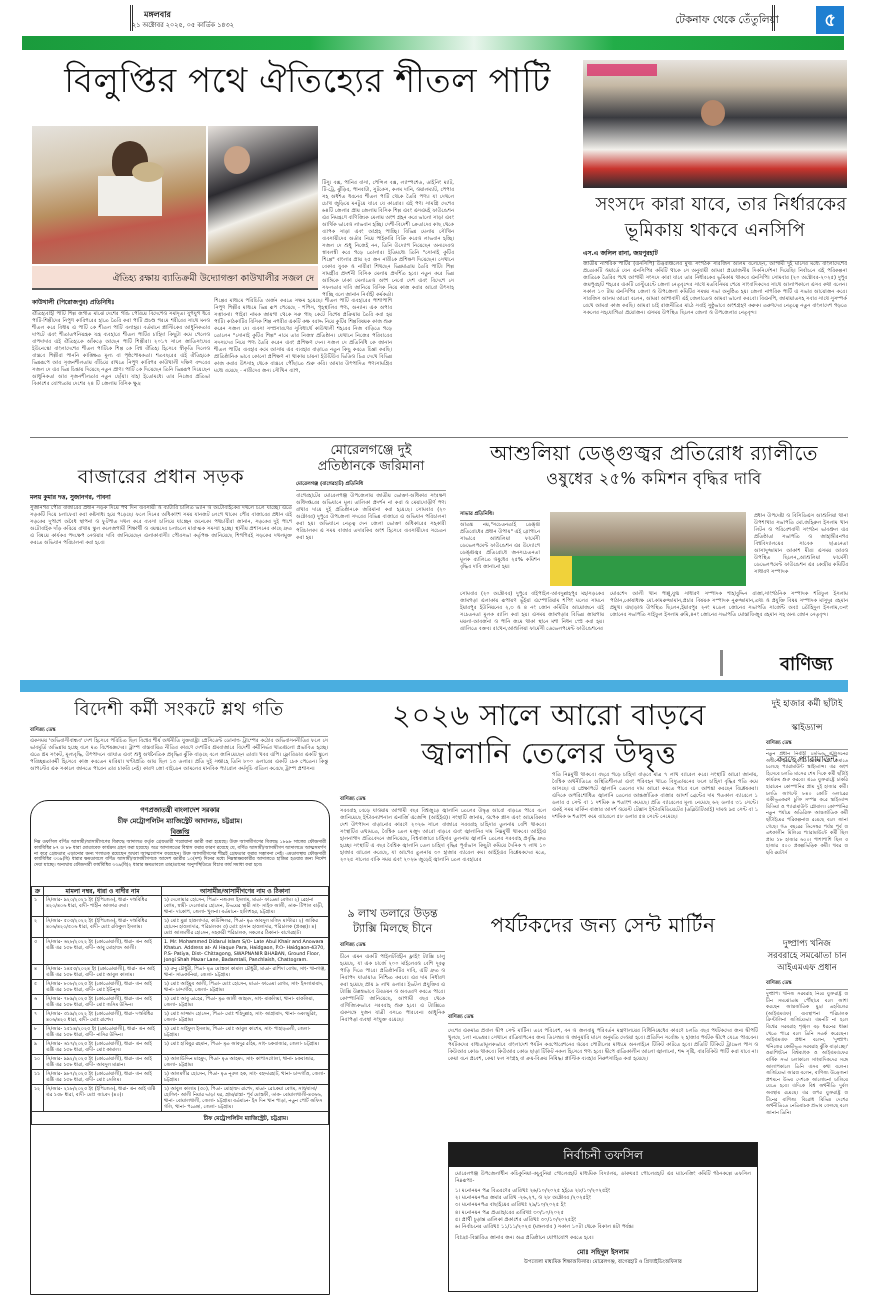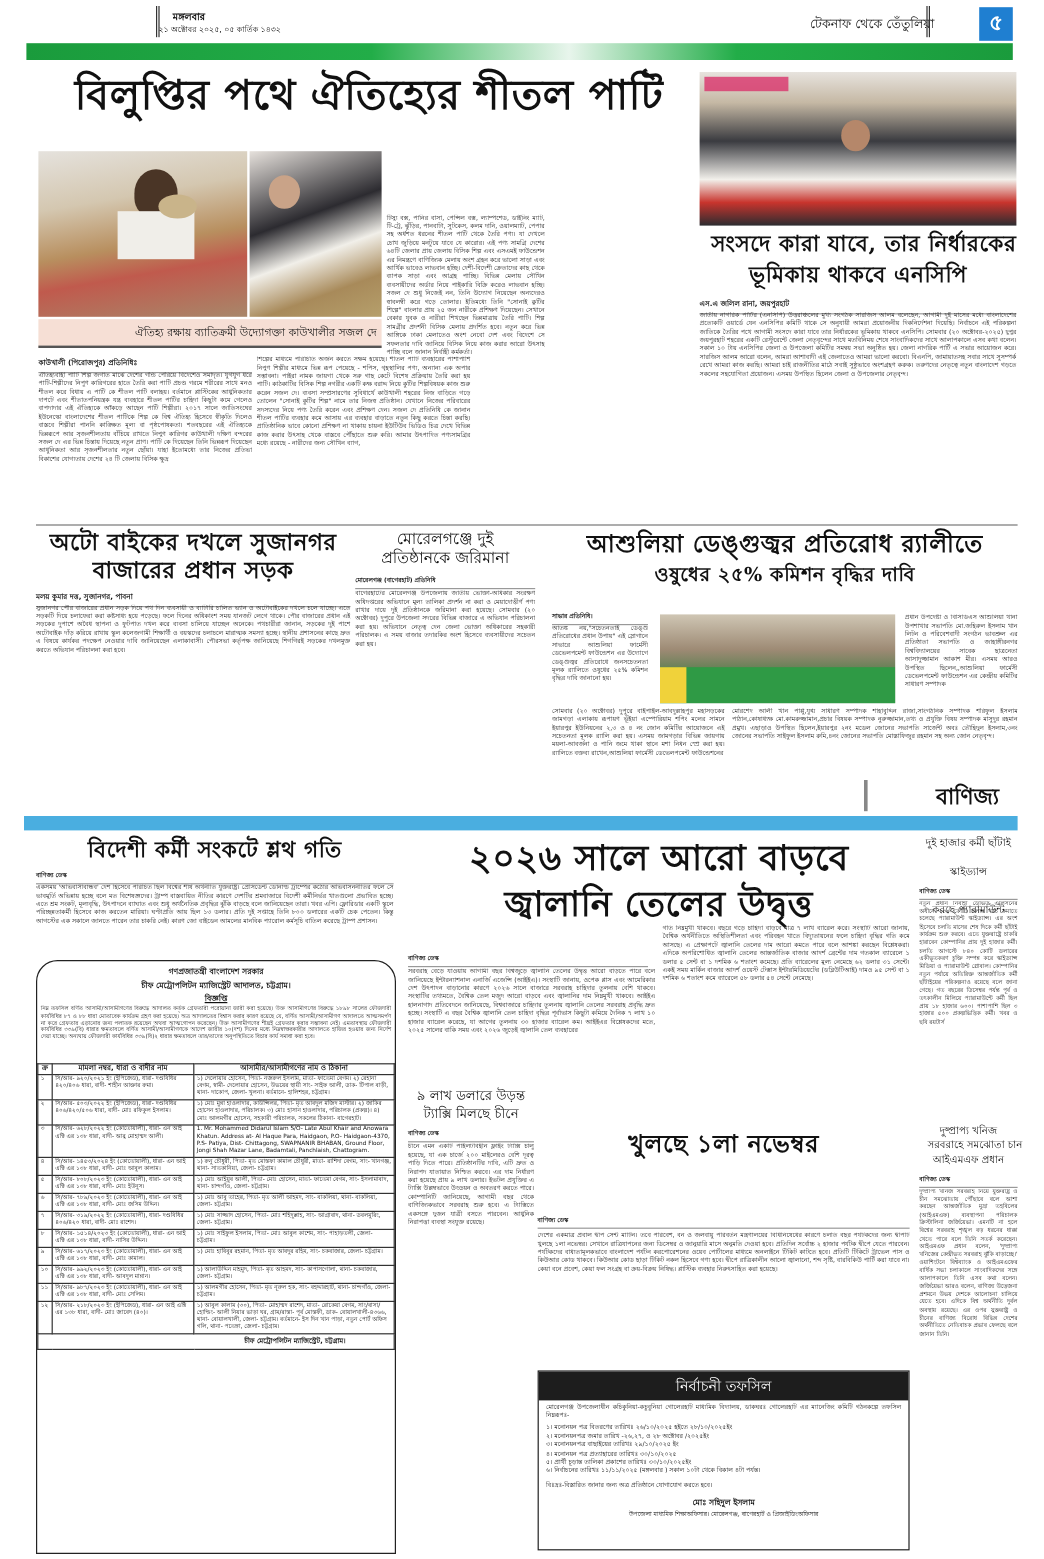--- a/index.html
+++ b/index.html
@@ -4,21 +4,21 @@
 <style>
   * { box-sizing: border-box; margin: 0; padding: 0; }
   body { width: 870px; height: 1299px; background: #fff; font-family: "DejaVu Sans", sans-serif; color: #111; overflow: hidden; position: relative; }
   .abs { position: absolute; }
   .serif { font-family: "DejaVu Serif", serif; }
   .txt { font-size: 5.2px; line-height: 7px; color: #222; text-align: justify; overflow: hidden; }
   .byline { font-size: 6px; font-weight: bold; border-bottom: 1px solid #999; padding-bottom: 2px; }
   .photo { background: linear-gradient(135deg,#8b7a63,#c9b79a 40%,#6d5f4c 70%,#a89477); overflow: hidden; }
   .photo.crowd { background: linear-gradient(160deg,#d9d4cc,#b8a99a 30%,#4c6b7a 55%,#e8e2d6 80%,#9aa4aa); }
   .photo.rally { background: linear-gradient(180deg,#cfc6b4 0%,#9d8a74 40%,#4f7d4a 70%,#2f8d3c 100%); }
-  .head-big { font-weight: bold; color: #111; letter-spacing: 0.5px; }
+  .head-big { font-weight: normal; color: #111; letter-spacing: 0.5px; }
   .rule { background: #777; }
   table.cases { border-collapse: collapse; width: 100%; font-size: 4.8px; line-height: 6px; }
   table.cases td, table.cases th { border: 1px solid #333; padding: 1px 2px; vertical-align: top; }
   table.cases th { font-size: 6px; font-weight: bold; }
 </style>
 </head>
 <body>
 
 <div class="abs" style="left:0;top:0;width:870px;height:50px;">
 
@@ -64,21 +64,20 @@
   </div>
   <div class="abs head-big serif" style="left:-20px;top:132px;width:284px;font-size:18px;line-height:24px;text-align:right;white-space:nowrap;">সংসদে কারা যাবে, তার নির্ধারকের</div>
   <div class="abs head-big serif" style="left:0;top:158px;width:264px;font-size:18px;line-height:24px;text-align:center;">ভূমিকায় থাকবে এনসিপি</div>
   <div class="abs byline" style="left:0;top:188px;width:264px;">এস.এ জলিল রানা, জয়পুরহাট</div>
   <div class="abs txt" style="left:0;top:200px;width:264px;height:180px;">জাতীয় নাগরিক পার্টির (এনসিপি) উত্তরাঞ্চলের মুখ্য সংগঠক সারজিস আলম বলেছেন, আগামী দুই মাসের মধ্যে বাংলাদেশের প্রত্যেকটি ওয়ার্ডে যেন এনসিপির কমিটি থাকে সে অনুযায়ী আমরা প্রয়োজনীয় দিকনির্দেশনা দিয়েছি। নির্বাচনে এই পরিকল্পনা জাতিকে তৈরির পথে আগামী সংসদে কারা যাবে তার নির্ধারকের ভূমিকায় থাকবে এনসিপি। সোমবার (২০ অক্টোবর-২০২৫) দুপুর জয়পুরহাট শহরের একটি রেস্টুরেন্টে জেলা নেতৃবৃন্দের সাথে মতবিনিময় শেষে সাংবাদিকদের সাথে আলাপকালে এসব কথা বলেন। সকাল ১০ টায় এনসিপির জেলা ও উপজেলা কমিটির সমন্বয় সভা অনুষ্ঠিত হয়। জেলা নাগরিক পার্টি এ সভার আয়োজন করে। সারজিস আলম আরো বলেন, আমরা আশাবাদী এই জেলাতেও আমরা ভালো করবো। বিএনপি, জামায়াতসহ সবার সাথে সুসম্পর্ক রেখে আমরা কাজ করছি। আমরা চাই রাজনীতির মাঠে সবাই সুষ্ঠুভাবে অংশগ্রহণ করুক। তরুণদের নেতৃত্বে নতুন বাংলাদেশ গড়তে সকলের সহযোগিতা প্রয়োজন। এসময় উপস্থিত ছিলেন জেলা ও উপজেলার নেতৃবৃন্দ।</div>
 </div>
 
 <div class="abs rule" style="left:30px;top:437px;width:818px;height:1px;"></div>
 
 <div class="abs" style="left:30px;top:440px;width:262px;height:245px;">
-  <div class="abs head-big serif" style="left:0;top:0;width:262px;font-size:19px;line-height:24px;text-align:center;white-space:nowrap;">অটো বাইকের দখলে সুজানগর</div>
   <div class="abs head-big serif" style="left:0;top:24px;width:262px;font-size:19px;line-height:24px;text-align:center;">বাজারের প্রধান সড়ক</div>
   <div class="abs byline" style="left:0;top:52px;width:262px;">মলয় কুমার দত্ত, সুজানগর, পাবনা</div>
   <div class="abs txt" style="left:0;top:64px;width:262px;height:180px;">সুজানগর পৌর বাজারের প্রধান সড়ক দিয়ে পথ দিন ব্যবসায়ী ও ব্যাটারি চালিত ভ্যান ও অটোবাইকের দখলে চলে যাচ্ছে। এতে সড়কটি দিয়ে চলাফেরা করা কষ্টসাধ্য হয়ে পড়েছে। ফলে দিনের অধিকাংশ সময় যানজট লেগে থাকে। পৌর বাজারের প্রধান এই সড়কের দুপাশে অবৈধ স্থাপনা ও ফুটপাত দখল করে ব্যবসা চালিয়ে যাচ্ছেন অনেকে। পথচারীরা জানান, সড়কের দুই পাশে অটোবাইক দাঁড় করিয়ে রাখায় স্কুল কলেজগামী শিক্ষার্থী ও বয়স্কদের চলাচলে মারাত্মক সমস্যা হচ্ছে। স্থানীয় প্রশাসনের কাছে দ্রুত এ বিষয়ে কার্যকর পদক্ষেপ নেওয়ার দাবি জানিয়েছেন এলাকাবাসী। পৌরসভা কর্তৃপক্ষ জানিয়েছে শিগগিরই সড়কের দখলমুক্ত করতে অভিযান পরিচালনা করা হবে।</div>
 </div>
 
 <div class="abs" style="left:296px;top:440px;width:150px;height:245px;">
   <div class="abs serif" style="left:0;top:2px;width:150px;font-size:13px;line-height:16px;text-align:center;">মোরেলগঞ্জে দুই</div>
   <div class="abs serif" style="left:0;top:18px;width:150px;font-size:13px;line-height:16px;text-align:center;">প্রতিষ্ঠানকে জরিমানা</div>
   <div class="abs byline" style="left:0;top:40px;width:150px;font-size:5px;">মোরেলগঞ্জ (বাগেরহাট) প্রতিনিধি</div>
   <div class="abs txt" style="left:0;top:52px;width:150px;height:190px;">বাগেরহাটের মোরেলগঞ্জ উপজেলায় জাতীয় ভোক্তা-অধিকার সংরক্ষণ অধিদপ্তরের অভিযানে মূল্য তালিকা প্রদর্শন না করা ও মেয়াদোত্তীর্ণ পণ্য রাখার দায়ে দুই প্রতিষ্ঠানকে জরিমানা করা হয়েছে। সোমবার (২০ অক্টোবর) দুপুরে উপজেলা সদরের বিভিন্ন বাজারে এ অভিযান পরিচালনা করা হয়। অভিযানে নেতৃত্ব দেন জেলা ভোক্তা অধিকারের সহকারী পরিচালক। এ সময় বাজার তদারকির অংশ হিসেবে ব্যবসায়ীদের সচেতন করা হয়।</div>
@@ -198,21 +197,21 @@
 </div>
 
 <div class="abs" style="left:340px;top:905px;width:105px;height:390px;">
   <div class="abs serif" style="left:0;top:2px;width:105px;font-size:11px;line-height:14px;text-align:center;">৯ লাখ ডলারে উড়ন্ত</div>
   <div class="abs serif" style="left:0;top:17px;width:105px;font-size:11px;line-height:14px;text-align:center;">ট্যাক্সি মিলছে চীনে</div>
   <div class="abs byline" style="left:0;top:36px;width:105px;font-size:5px;">বাণিজ্য ডেস্ক</div>
   <div class="abs txt" style="left:0;top:48px;width:105px;height:340px;">চীনে এমন একটি পাইলটবিহীন ফ্লাইং ট্যাক্সি চালু হয়েছে, যা এক চার্জে ২০০ মাইলেরও বেশি দূরত্ব পাড়ি দিতে পারে। প্রতিষ্ঠানটির দাবি, এটি দ্রুত ও নিরাপদ যাতায়াত নিশ্চিত করবে। এর দাম নির্ধারণ করা হয়েছে প্রায় ৯ লাখ ডলার। ইভটল প্রযুক্তির এ ট্যাক্সি উল্লম্বভাবে উড্ডয়ন ও অবতরণ করতে পারে। কোম্পানিটি জানিয়েছে, আগামী বছর থেকে বাণিজ্যিকভাবে সরবরাহ শুরু হবে। এ ট্যাক্সিতে একসঙ্গে দুজন যাত্রী বসতে পারবেন। আধুনিক নিরাপত্তা ব্যবস্থা সংযুক্ত রয়েছে।</div>
 </div>
 
 <div class="abs" style="left:448px;top:905px;width:310px;height:230px;">
-  <div class="abs head-big serif" style="left:0;top:34px;width:310px;font-size:20px;line-height:28px;text-align:center;">খুলছে ১লা নভেম্বর</div>
+  <div class="abs head-big serif" style="left:0;top:6px;width:310px;font-size:20px;line-height:28px;text-align:center;white-space:nowrap;">পর্যটকদের জন্য সেন্ট মার্টিন</div>
   <div class="abs byline" style="left:0;top:108px;width:310px;font-size:5px;">বাণিজ্য ডেস্ক</div>
   <div class="abs txt" style="left:0;top:122px;width:310px;height:96px;">দেশের একমাত্র প্রবাল দ্বীপ সেন্ট মার্টিন। তবে পরিবেশ, বন ও জলবায়ু পরিবর্তন মন্ত্রণালয়ের বিধিনিষেধের কারণে চলতি বছর পর্যটকদের জন্য দ্বীপটি খুলছে ১লা নভেম্বর। সেখানে রাত্রিযাপনের জন্য ডিসেম্বর ও জানুয়ারি মাসে অনুমতি দেওয়া হবে। প্রতিদিন সর্বোচ্চ ২ হাজার পর্যটক দ্বীপে যেতে পারবেন। পর্যটকদের বাধ্যতামূলকভাবে বাংলাদেশ পর্যটন করপোরেশনের ওয়েব পোর্টালের মাধ্যমে অনলাইনে টিকিট কাটতে হবে। প্রতিটি টিকিটে ট্রাভেল পাস ও কিউআর কোড থাকবে। কিউআর কোড ছাড়া টিকিট নকল হিসেবে গণ্য হবে। দ্বীপে রাত্রিকালীন আলো জ্বালানো, শব্দ সৃষ্টি, বারবিকিউ পার্টি করা যাবে না। কেয়া বনে প্রবেশ, কেয়া ফল সংগ্রহ বা ক্রয়-বিক্রয় নিষিদ্ধ। প্লাস্টিক ব্যবহার নিরুৎসাহিত করা হয়েছে।</div>
 </div>
 
 <div class="abs" style="left:448px;top:1142px;width:310px;height:150px;border:1px solid #222;">
   <div style="background:#1d1d1d;color:#fff;height:24px;text-align:center;">
     <span style="font-size:12px;line-height:24px;">নির্বাচনী তফসিল</span>
   </div>
   <div class="txt" style="padding:3px 6px 0 6px;height:18px;">মোরেলগঞ্জ উপজেলাধীন কচিকুনিয়া-কচুবুনিয়া গোলেরহাট মাধ্যমিক বিদ্যালয়, ডাকঘরঃ গোলেরহাট এর ম্যানেজিং কমিটি গঠনকল্পে তফসিল নিম্নরূপঃ-</div>
   <div style="padding:2px 6px;font-size:5.2px;line-height:7.2px;">
@@ -231,17 +230,17 @@
 <div class="abs" style="left:766px;top:695px;width:82px;height:240px;">
   <div class="abs serif" style="left:-4px;top:2px;width:90px;font-size:8.5px;line-height:12px;text-align:center;white-space:nowrap;">দুই হাজার কর্মী ছাঁটাই</div>
   <div class="abs serif" style="left:-4px;top:14px;width:90px;font-size:8.5px;line-height:12px;text-align:center;white-space:nowrap;margin-top:44px;">করছে প্যারামাউন্ট</div>
   <div class="abs serif" style="left:-4px;top:26px;width:90px;font-size:8.5px;line-height:12px;text-align:center;">স্কাইড্যান্স</div>
   <div class="abs byline" style="left:0;top:44px;width:82px;font-size:5px;">বাণিজ্য ডেস্ক</div>
   <div class="abs txt" style="left:0;top:56px;width:82px;height:180px;font-size:4.8px;line-height:6.6px;">নতুন প্রধান নির্বাহী ডেভিড এলিসনের অধীনে ২০০ কোটি ডলার খরচ কমাতে চলেছে প্যারামাউন্ট স্কাইড্যান্স। এর অংশ হিসেবে চলতি মাসের শেষ দিকে কর্মী ছাঁটাই কার্যক্রম শুরু করবে। এতে যুক্তরাষ্ট্রে চাকরি হারাবেন কোম্পানির প্রায় দুই হাজার কর্মী। চলতি আগস্টে ৮৪০ কোটি ডলারের একীভূতকরণ চুক্তি সম্পন্ন করে স্কাইড্যান্স মিডিয়া ও প্যারামাউন্ট গ্লোবাল। কোম্পানির নতুন পর্যায়ে অতিরিক্ত আন্তর্জাতিক কর্মী ছাঁটাইয়ের পরিকল্পনাও রয়েছে বলে জানা গেছে। গত বছরের ডিসেম্বর পর্যন্ত পূর্ব ও তৎকালীন মিলিয়ে প্যারামাউন্টে কর্মী ছিল প্রায় ১৮ হাজার ৬০০। পাশাপাশি ছিল ৩ হাজার ৫০০ প্রকল্পভিত্তিক কর্মী। খবর ও ছবি রয়টার্স</div>
 </div>
 
 <div class="abs" style="left:766px;top:935px;width:82px;height:360px;">
   <div class="abs serif" style="left:-4px;top:2px;width:90px;font-size:8.5px;line-height:12px;text-align:center;">দুষ্প্রাপ্য খনিজ</div>
-  <div class="abs serif" style="left:-4px;top:14px;width:90px;font-size:8.5px;line-height:12px;text-align:right;white-space:nowrap;">সরবরাহে সমঝোতা চান</div>
+  <div class="abs serif" style="left:-4px;top:14px;width:90px;font-size:8.5px;line-height:12px;text-align:center;white-space:nowrap;">সরবরাহে সমঝোতা চান</div>
   <div class="abs serif" style="left:-4px;top:26px;width:90px;font-size:8.5px;line-height:12px;text-align:center;">আইএমএফ প্রধান</div>
   <div class="abs byline" style="left:0;top:44px;width:82px;font-size:5px;">বাণিজ্য ডেস্ক</div>
   <div class="abs txt" style="left:0;top:56px;width:82px;height:300px;font-size:4.8px;line-height:6.6px;">দুষ্প্রাপ্য খনিজ সরবরাহ নিয়ে যুক্তরাষ্ট্র ও চীন সমঝোতায় পৌঁছাবে বলে আশা করছেন আন্তর্জাতিক মুদ্রা তহবিলের (আইএমএফ) ব্যবস্থাপনা পরিচালক ক্রিস্টালিনা জর্জিয়েভা। এমনটি না হলে বিশ্বের সরবরাহ শৃঙ্খল বড় ধরনের ধাক্কা খেতে পারে বলে তিনি সতর্ক করেছেন। আইএমএফ প্রধান বলেন, 'দুষ্প্রাপ্য খনিজের কেন্দ্রীভূত সরবরাহ ঝুঁকি বাড়াচ্ছে।' ওয়াশিংটনে বিশ্বব্যাংক ও আইএমএফের বার্ষিক সভা চলাকালে সাংবাদিকদের সঙ্গে আলাপকালে তিনি এসব কথা বলেন। জর্জিয়েভা আরও বলেন, বাণিজ্য উত্তেজনা প্রশমনে উভয় দেশকে আলোচনা চালিয়ে যেতে হবে। এদিকে বিশ্ব অর্থনীতি দুর্বল অবস্থায় রয়েছে। এর ওপর যুক্তরাষ্ট্র ও চীনের বাণিজ্য বিরোধ বিভিন্ন দেশের অর্থনীতিতে নেতিবাচক প্রভাব ফেলছে বলে জানান তিনি।</div>
 </div>
 
 </body></html>

